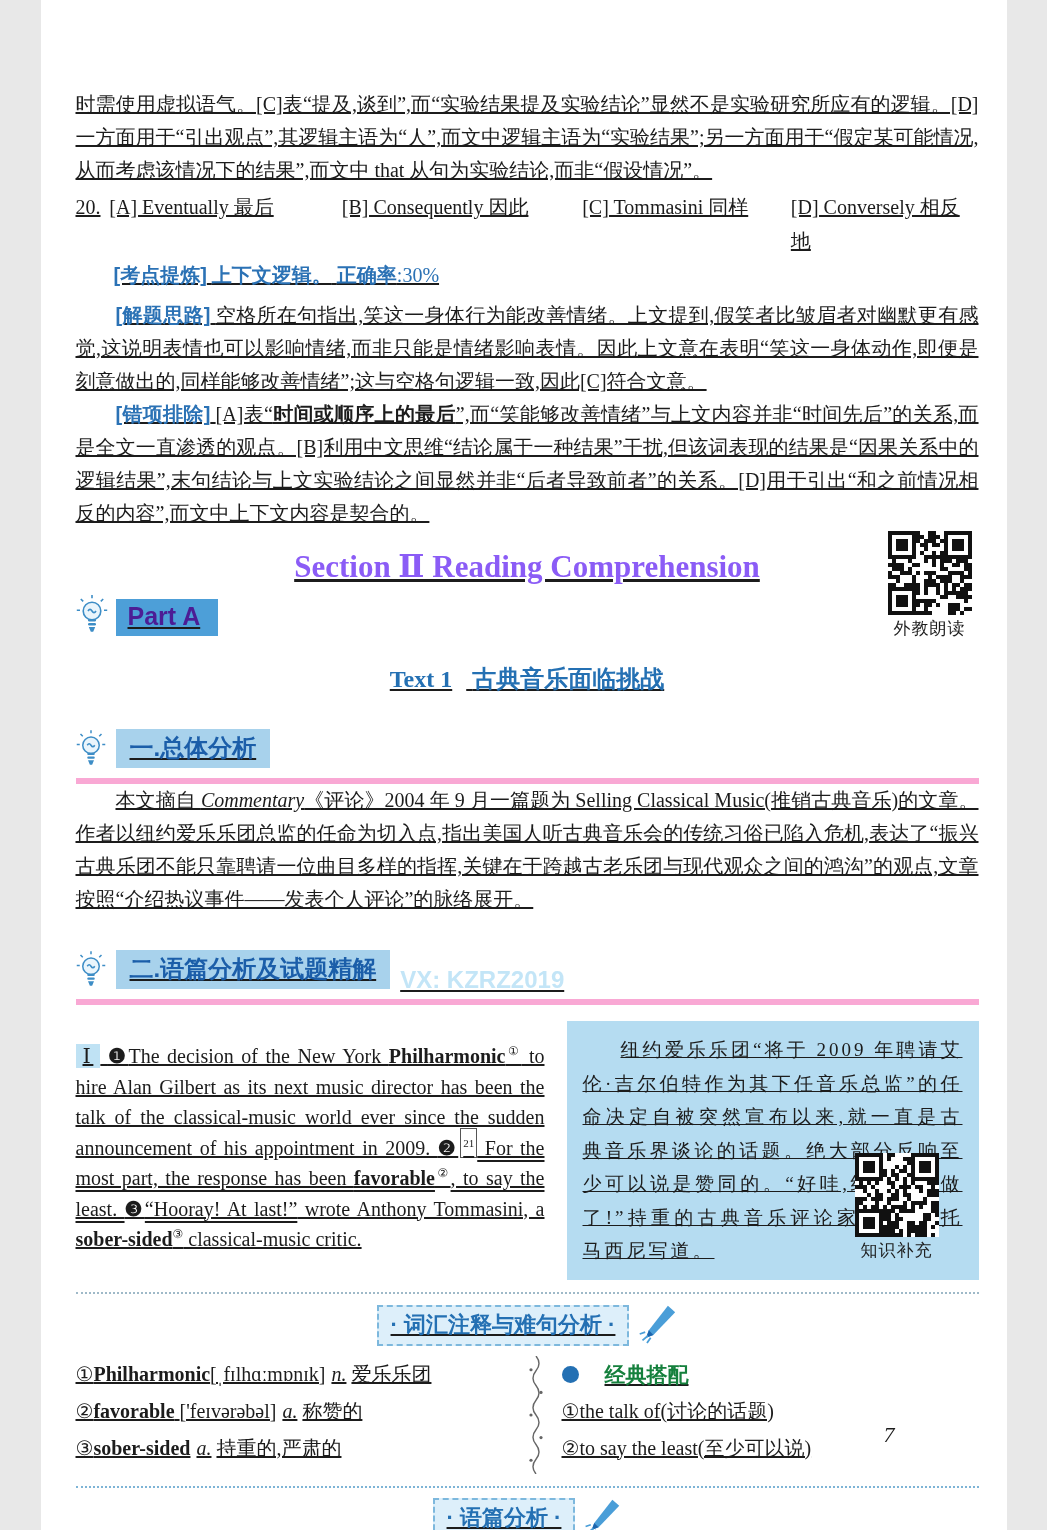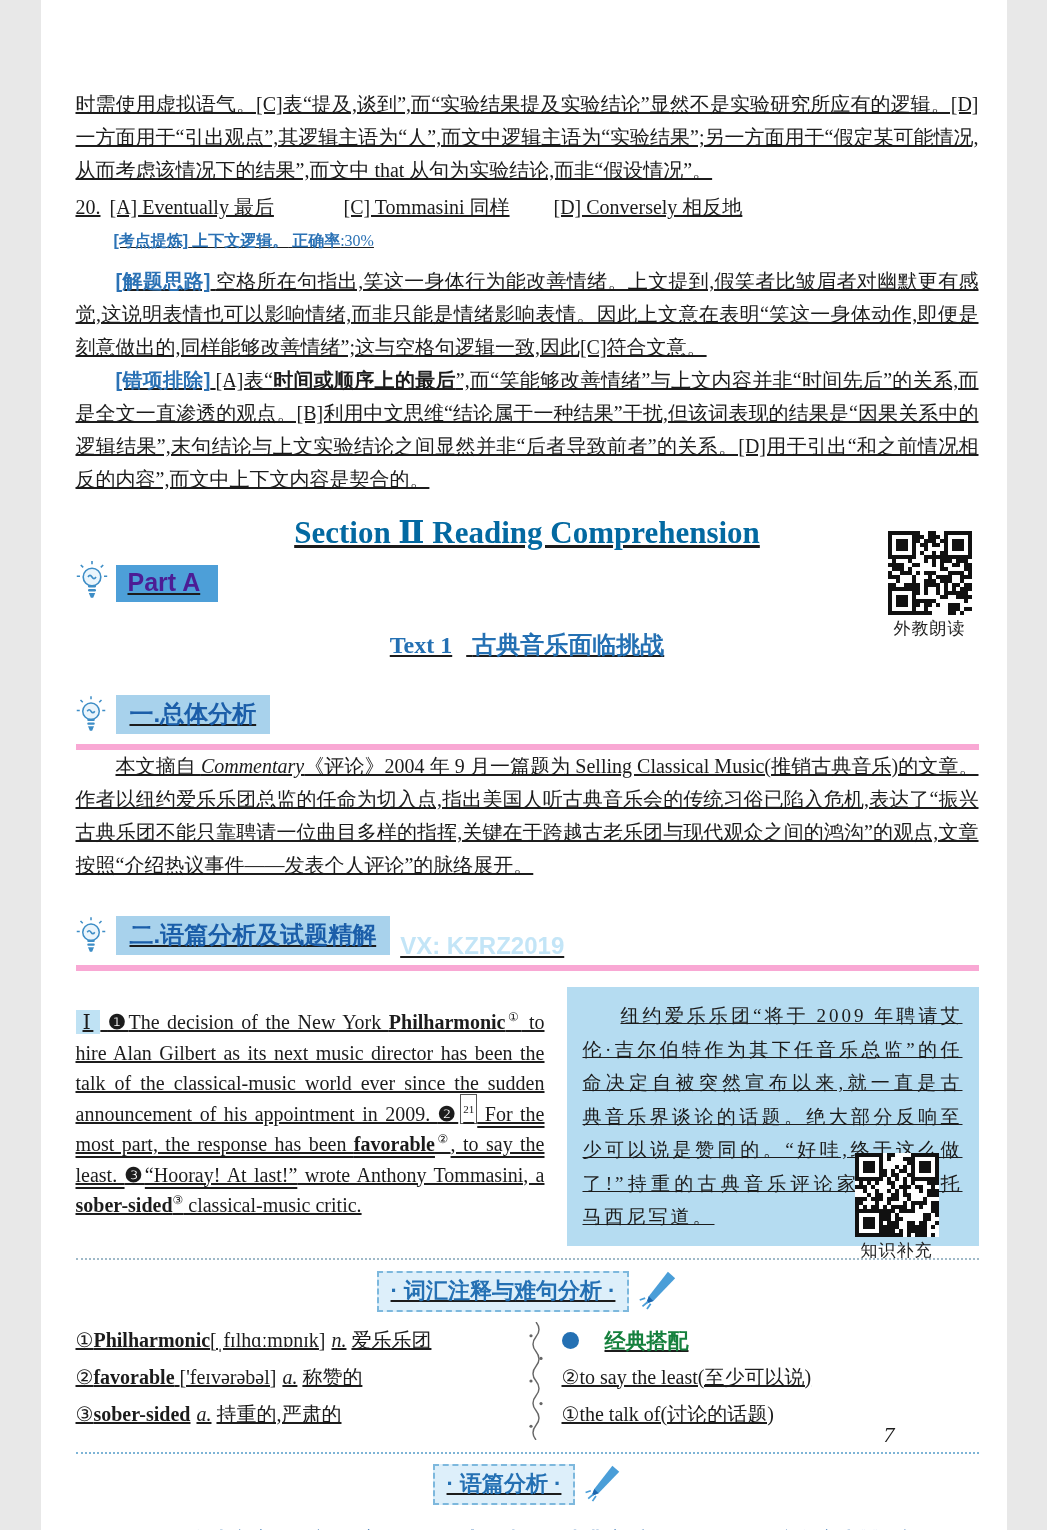--- a/index.html
+++ b/index.html
@@ -10,24 +10,24 @@
   p.body{font-size:20px;line-height:33px;margin:0;text-align:justify;}
   .indent{text-indent:2em;}
   .blue-label{color:#2b72b5;font-weight:bold;font-family:"Liberation Sans","DejaVu Sans",sans-serif;}
 
   .q20{display:flex;font-size:20px;line-height:34px;margin-top:3px;}
   .q20 .num{width:34px;}
   .optA{width:234px;}
   .optB{width:242px;}
   .optC{width:210px;}
 
-  .kaodian{margin:1px 0 8px 38px;font-size:16px;line-height:32px;}
+  .kaodian{margin:1px 0 8px 38px;font-size:20px;line-height:32px;}
   .kaodian .k-rate{color:#2b72b5;}
 
-  .section-title{text-align:center;color:#0369a1;font-size:31px;font-weight:bold;margin:18px 0 4px;
+  .section-title{text-align:center;color:#8b5cf6;font-size:31px;font-weight:bold;margin:18px 0 4px;
                  font-family:"Liberation Serif","DejaVu Serif",serif;}
 
   .part-row{display:flex;align-items:center;gap:8px;margin-top:8px;height:48px;}
   .part-box{background:#4d9fd8;color:#4c1d95;font-family:"Liberation Sans","DejaVu Sans",sans-serif;
             font-weight:bold;font-size:25px;padding:3px 18px 5px 12px;}
 
   .text1{text-align:center;margin-top:22px;font-weight:bold;font-size:24px;color:#2470b3;}
   .text1 .t-en{font-family:"Liberation Serif","DejaVu Serif",serif;margin-right:14px;}
   .text1 .t-zh{font-family:"Liberation Sans","DejaVu Sans",sans-serif;}
 
@@ -86,20 +86,21 @@
 <body>
 
 <div class="page">
   <div class="content">
 
     <p class="body">时需使用虚拟语气。[C]表“提及,谈到”,而“实验结果提及实验结论”显然不是实验研究所应有的逻辑。[D]一方面用于“引出观点”,其逻辑主语为“人”,而文中逻辑主语为“实验结果”;另一方面用于“假定某可能情况,从而考虑该情况下的结果”,而文中 that 从句为实验结论,而非“假设情况”。</p>
 
     <div class="q20">
       <span class="num">20.</span>
       <span class="optA">[A] Eventually 最后</span>
+      <span class="optB">[B] Consequently 因此</span>
       <span class="optC">[C] Tommasini 同样</span>
       <span class="optD">[D] Conversely 相反地</span>
     </div>
 
     <div class="kaodian">
       <span class="blue-label">[考点提炼]</span>
       <span class="blue-label">上下文逻辑。</span>
       <span class="blue-label">正确率</span><span class="k-rate">:30%</span>
     </div>
 
@@ -214,22 +215,22 @@
           <circle cx="3" cy="60" r="1.6" fill="#666"></circle>
           <circle cx="13" cy="83" r="1.6" fill="#666"></circle>
           <circle cx="3" cy="106" r="1.6" fill="#666"></circle>
         </svg>
       </div>
       <div class="vocab-right">
         <div class="colloc-title">
           <span class="colloc-dot"></span>
           <span>经典搭配</span>
         </div>
+        <div>①the talk of(讨论的话题)</div>
         <div>②to say the least(至少可以说)</div>
-        <div>①the talk of(讨论的话题)</div>
       </div>
     </div>
 
     <hr class="dotted blue">
 
     <div class="badge-row">
       <span class="badge">· 语篇分析 ·</span>
       <span>
         <svg viewBox="0 0 44 44" width="38" height="38">
           <path d="M34 2 L42 9 L18 34 L10 37 L13 29 Z" fill="#4a9ed8"></path>

